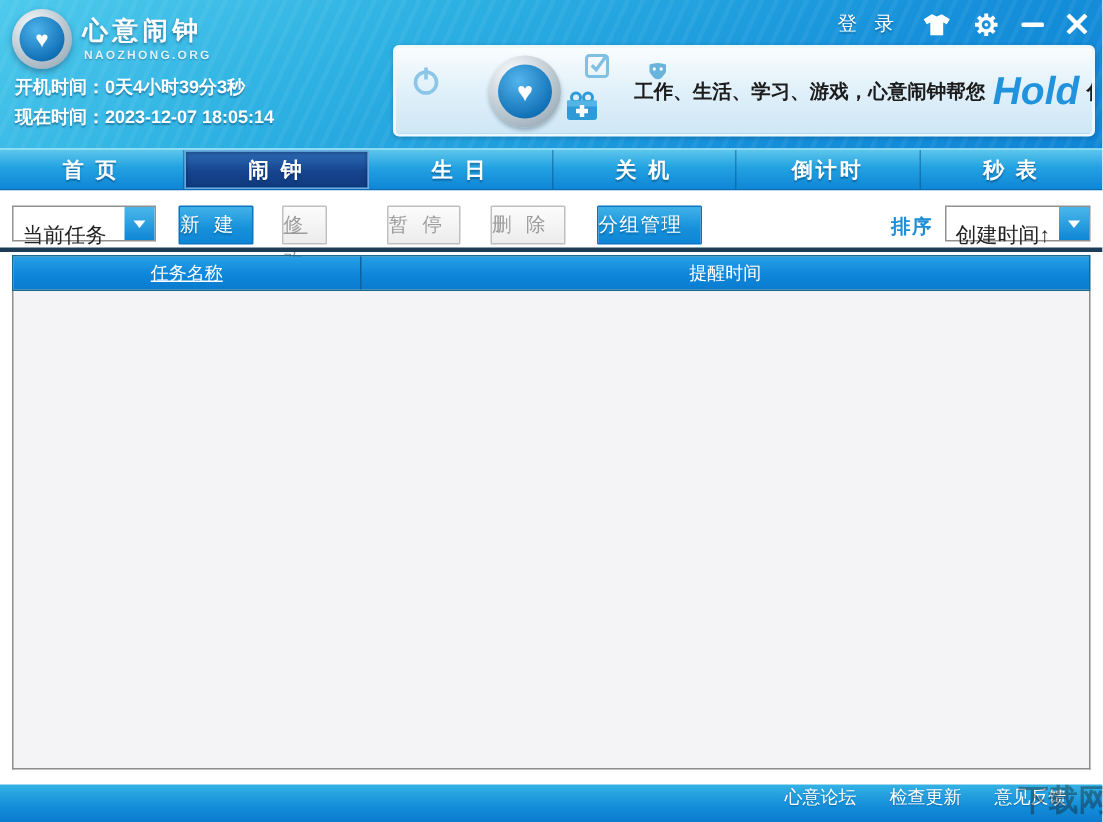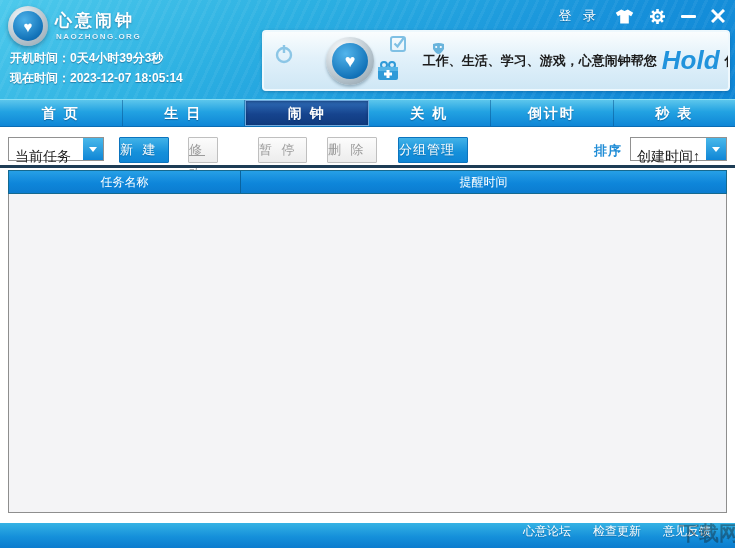--- a/index.html
+++ b/index.html
@@ -154,21 +154,21 @@
 
   .divider { position:absolute; left:0; top:165px; width:735px; height:3px; background:#1d3c55; }
 
   
   .table-header {
     position:absolute; left:8px; top:170px; width:719px; height:24px; display:flex;
     background:linear-gradient(180deg,#27a0e6 0%,#0e86da 55%,#0b7cd0 100%);
     border:1px solid #15688e;
   }
   .th { color:#fff; font-size:12px; text-align:center; line-height:22px; cursor:pointer; }
-  .th.task { width:232px; border-right:1px solid #0a639e; }
+  .th.task { width:232px; border-right:1px solid #0a639e;text-decoration:underline; }
   .th.time { flex:1; }
   .list-area {
     position:absolute; left:8px; top:194px; width:719px; height:319px;
     background:#f4f4f6;
     border-left:1px solid #8e8e8e; border-right:1px solid #8e8e8e; border-bottom:1px solid #8e8e8e;
   }
 
   
   .footer {
     position:absolute; left:0; top:523px; width:735px; height:25px;
@@ -274,22 +274,22 @@
     <div class="banner-text">
       <span class="main">工作、生活、学习、游戏，心意闹钟帮您</span>
       <span class="hold">Hold</span>
       <span class="suffix">住!</span>
     </div>
   </div>
 </div>
 
 <div class="tabbar">
   <div class="tab">首 页</div>
+  <div class="tab active">闹 钟</div>
   <div class="tab">生 日</div>
-  <div class="tab active">闹 钟</div>
   <div class="tab">关 机</div>
   <div class="tab">倒计时</div>
   <div class="tab">秒 表</div>
 </div>
 
 <div class="toolbar">
   <div class="select filter-select">
     <span class="val">当前任务</span>
     <span class="arrow">
         <i></i>

